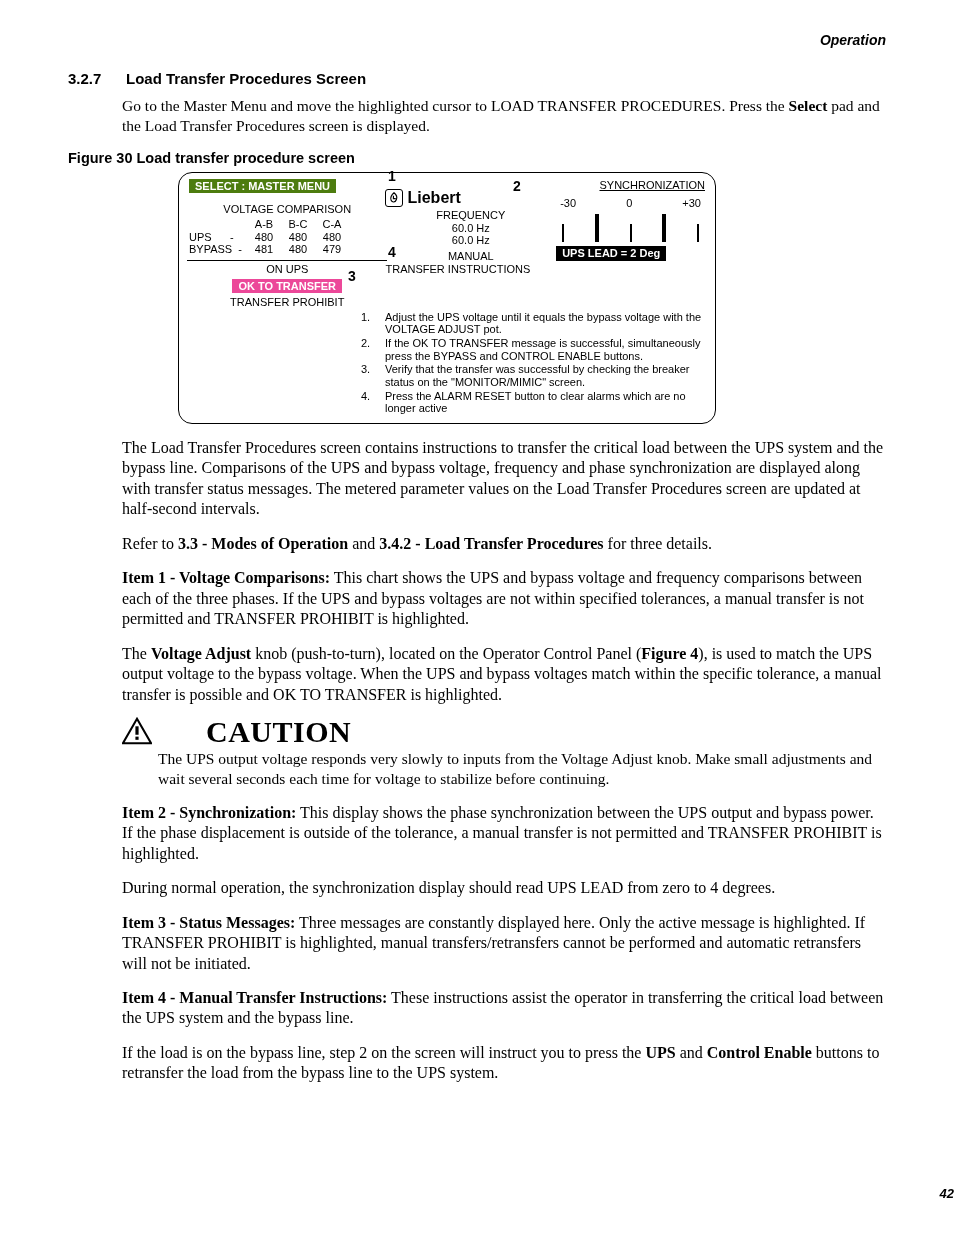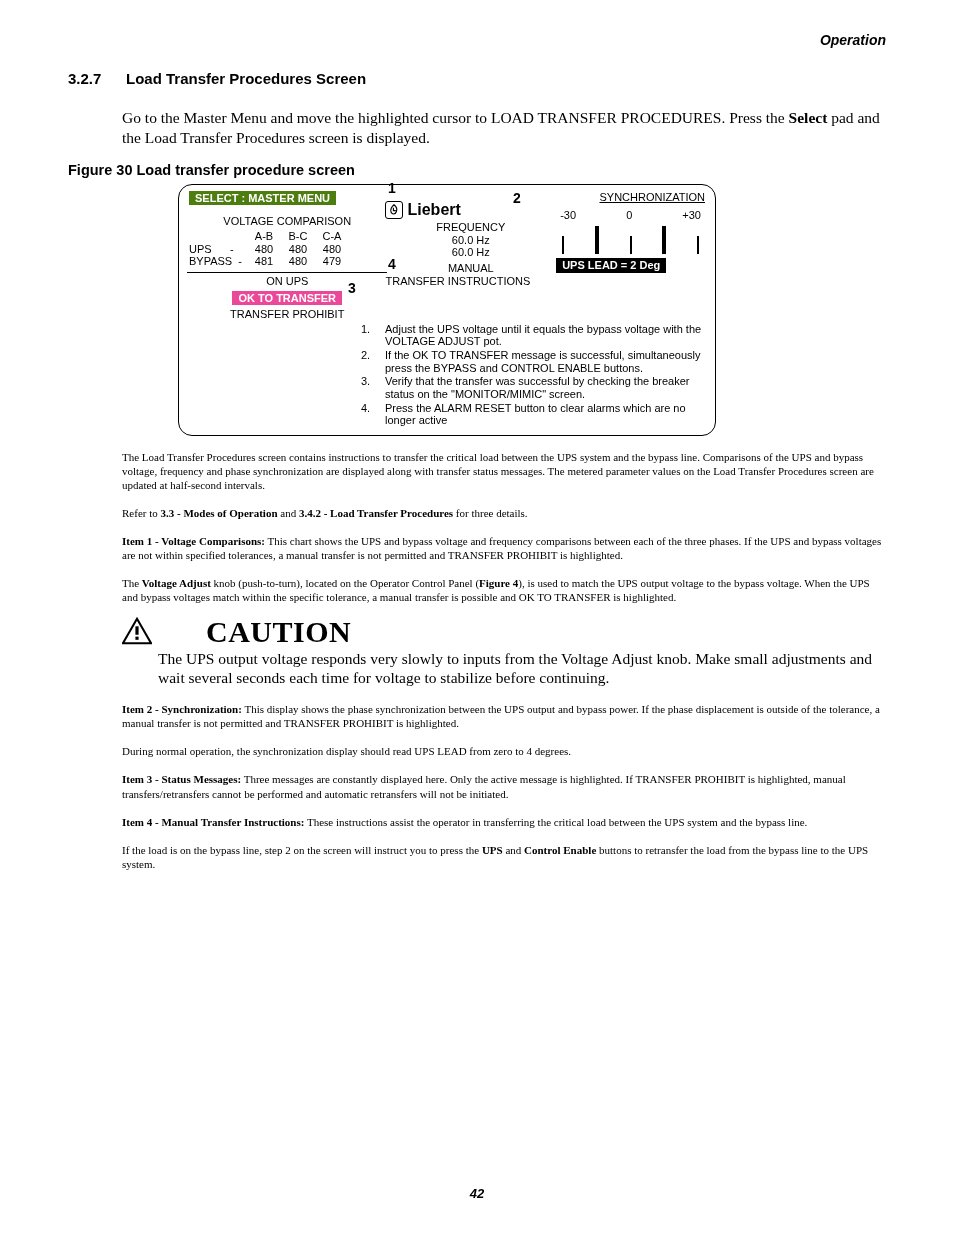--- a/index.html
+++ b/index.html
@@ -28,21 +28,21 @@
     width: 54px;
     vertical-align: top;
   }
   .section-title {
     font-family: Arial, Helvetica, sans-serif;
     font-weight: bold;
     font-size: 15px;
   }
   .body-indent {
     margin-left: 54px;
-    margin-top: 20px;
+    margin-top: 8px;
     font-size: 15.5px;
     line-height: 1.28;
   }
   .body-indent b { font-weight: bold; }
   .fig-caption {
     font-family: Arial, Helvetica, sans-serif;
     font-weight: bold;
     font-size: 14.5px;
     margin-top: 14px;
   }
@@ -132,41 +132,41 @@
     display: grid;
     grid-template-columns: 168px 20px auto;
     column-gap: 4px;
     row-gap: 1px;
     font-size: 11px;
     margin-top: 2px;
   }
   .instr .n { text-align: left; }
   .instr .t { }
 
-  .para { margin-left: 54px; margin-top: 14px; font-size: 11px; line-height: 1.28; }
+  .para { margin-left: 54px; margin-top: 14px; font-size: 16px; line-height: 1.28; }
   .para b { font-weight: bold; }
 
   .caution-block { margin-left: 54px; margin-top: 10px; display: flex; }
   .caution-icon { width: 32px; flex-shrink: 0; margin-right: 4px; margin-top: 2px; }
   .caution-icon svg { width: 30px; height: 28px; }
   .caution-text { }
   .caution-word {
     font-family: 'Times New Roman', Georgia, serif;
     font-size: 30px;
     font-weight: bold;
     letter-spacing: 0.5px;
     margin-left: 48px;
   }
   .caution-body { font-size: 15.5px; line-height: 1.28; }
 
   .page-num {
     position: absolute;
     bottom: 34px;
     left: 0; right: 0;
-    text-align: center;
+    text-align: right;
     font-family: Arial, Helvetica, sans-serif;
     font-style: italic;
     font-weight: bold;
     font-size: 13px;
   }
   .panel-container { position: relative; }
 </style>
 </head>
 <body>
 

